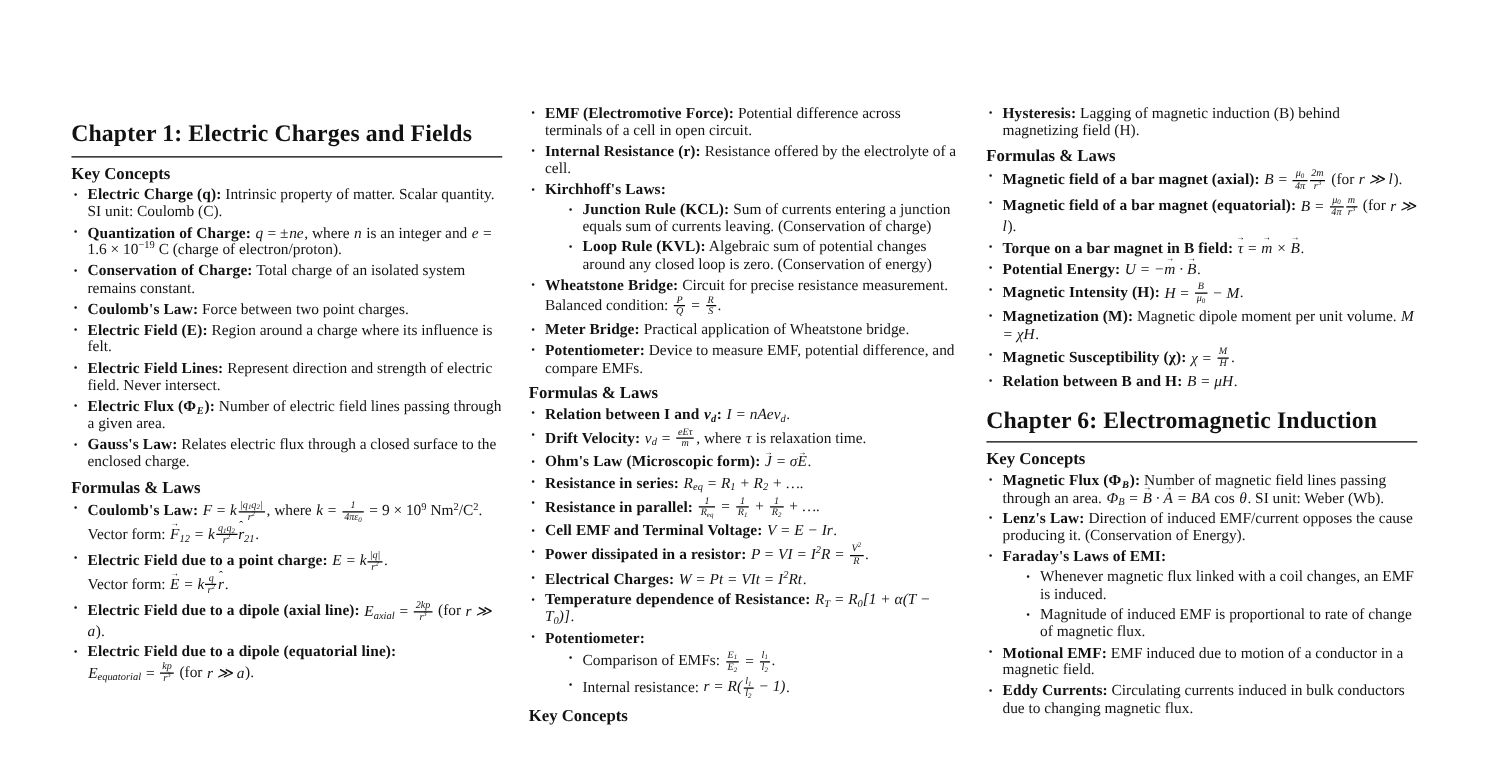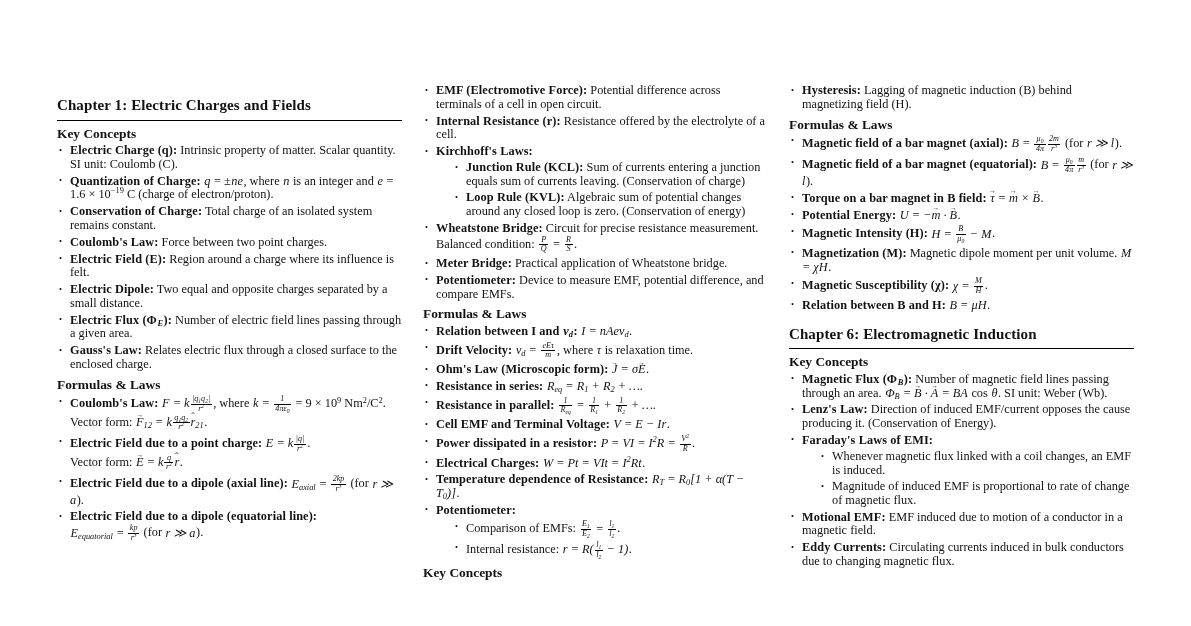--- a/index.html
+++ b/index.html
@@ -17,21 +17,21 @@
     display: flex;
     gap: 21px;
     overflow: hidden;
   }
   .col {
     flex: 0 0 345px;
     width: 345px;
     overflow: hidden;
   }
   h1.chapter {
-    font-size: 15px;
+    font-size: 19px;
     line-height: 1.25;
     font-weight: bold;
     margin: 12px 0 2px 0;
     padding-bottom: 5px;
     border-bottom: 1.5px solid #000;
     letter-spacing: 0.1px;
   }
   .col > h1.chapter:first-child { margin-top: 12px; }
   h2.section {
     font-size: 13.4px;
@@ -88,21 +88,21 @@
 <div class="page">
   <div class="col">
       <h1 class="chapter">Chapter 1: Electric Charges and Fields</h1>
       <h2 class="section">Key Concepts</h2>
       <ul class="list">
         <li><b>Electric Charge (q):</b> Intrinsic property of matter. Scalar quantity. SI unit: Coulomb (C).</li>
         <li><b>Quantization of Charge:</b> <i class="m">q</i> = ±<i class="m">ne</i>, where <i class="m">n</i> is an integer and <i class="m">e</i> = 1.6 × 10<sup>−19</sup> C (charge of electron/proton).</li>
         <li><b>Conservation of Charge:</b> Total charge of an isolated system remains constant.</li>
         <li><b>Coulomb's Law:</b> Force between two point charges.</li>
         <li><b>Electric Field (E):</b> Region around a charge where its influence is felt.</li>
-        <li><b>Electric Dipole:</b> Two equal and opposite charges separated by a small distance.</li>
+        <li><b>Electric Field Lines:</b> Represent direction and strength of electric field. Never intersect.</li>
         <li><b>Electric Flux (Φ<sub><i class="m">E</i></sub>):</b> Number of electric field lines passing through a given area.</li>
         <li><b>Gauss's Law:</b> Relates electric flux through a closed surface to the enclosed charge.</li>
       </ul>
       <h2 class="section">Formulas &amp; Laws</h2>
       <ul class="list">
         <li><b>Coulomb's Law:</b> <i class="m">F = k<span class="frac"><span class="fn">|q<sub>1</sub>q<sub>2</sub>|</span><span class="fd">r<sup>2</sup></span></span></i>, where <i class="m">k = <span class="frac"><span class="fn">1</span><span class="fd">4πε<sub>0</sub></span></span></i> = 9 × 10<sup>9</sup> Nm<sup>2</sup>/C<sup>2</sup>.<br>Vector form: <i class="m"><span class="vec"><span class="acc">→</span>F</span><sub>12</sub> = k<span class="frac"><span class="fn">q<sub>1</sub>q<sub>2</sub></span><span class="fd">r<sup>2</sup></span></span><span class="vec hat"><span class="acc">ˆ</span>r</span><sub>21</sub></i>.</li>
         <li><b>Electric Field due to a point charge:</b> <i class="m">E = k<span class="frac"><span class="fn">|q|</span><span class="fd">r<sup>2</sup></span></span></i>.<br>Vector form: <i class="m"><span class="vec"><span class="acc">→</span>E</span> = k<span class="frac"><span class="fn">q</span><span class="fd">r<sup>2</sup></span></span><span class="vec hat"><span class="acc">ˆ</span>r</span></i>.</li>
         <li><b>Electric Field due to a dipole (axial line):</b> <i class="m">E<sub>axial</sub> = <span class="frac"><span class="fn">2kp</span><span class="fd">r<sup>3</sup></span></span></i> (for <i class="m">r ≫ a</i>).</li>
         <li><b>Electric Field due to a dipole (equatorial line):</b><br><i class="m">E<sub>equatorial</sub> = <span class="frac"><span class="fn">kp</span><span class="fd">r<sup>3</sup></span></span></i> (for <i class="m">r ≫ a</i>).</li>
       </ul>

